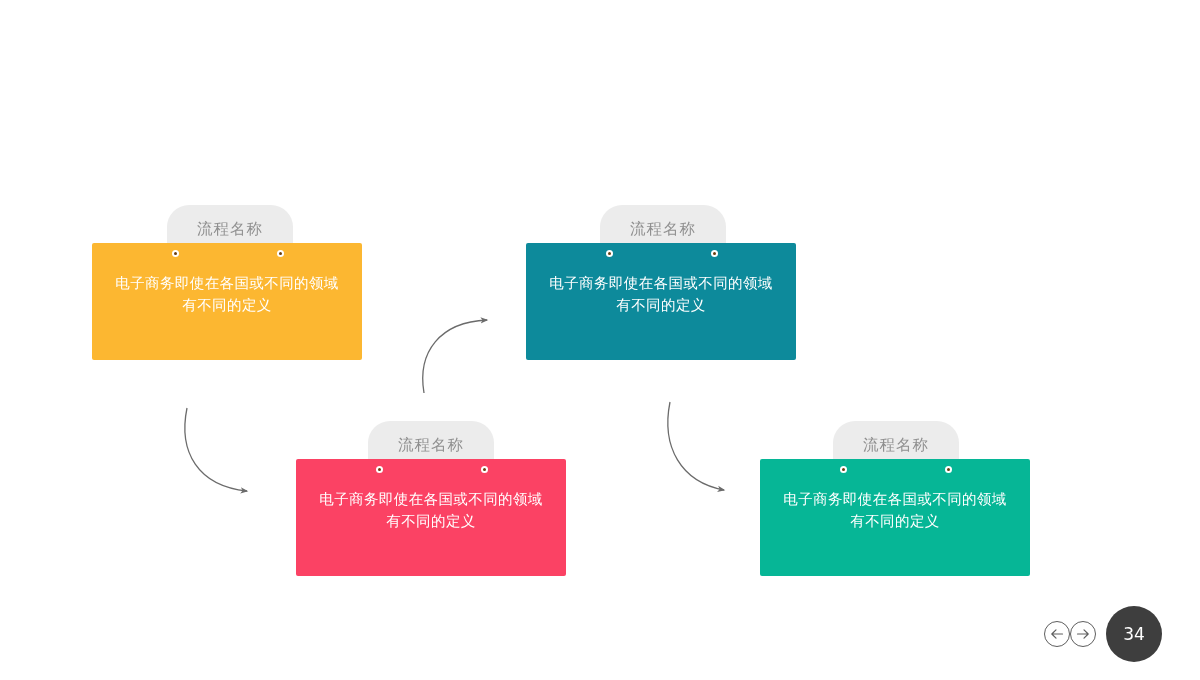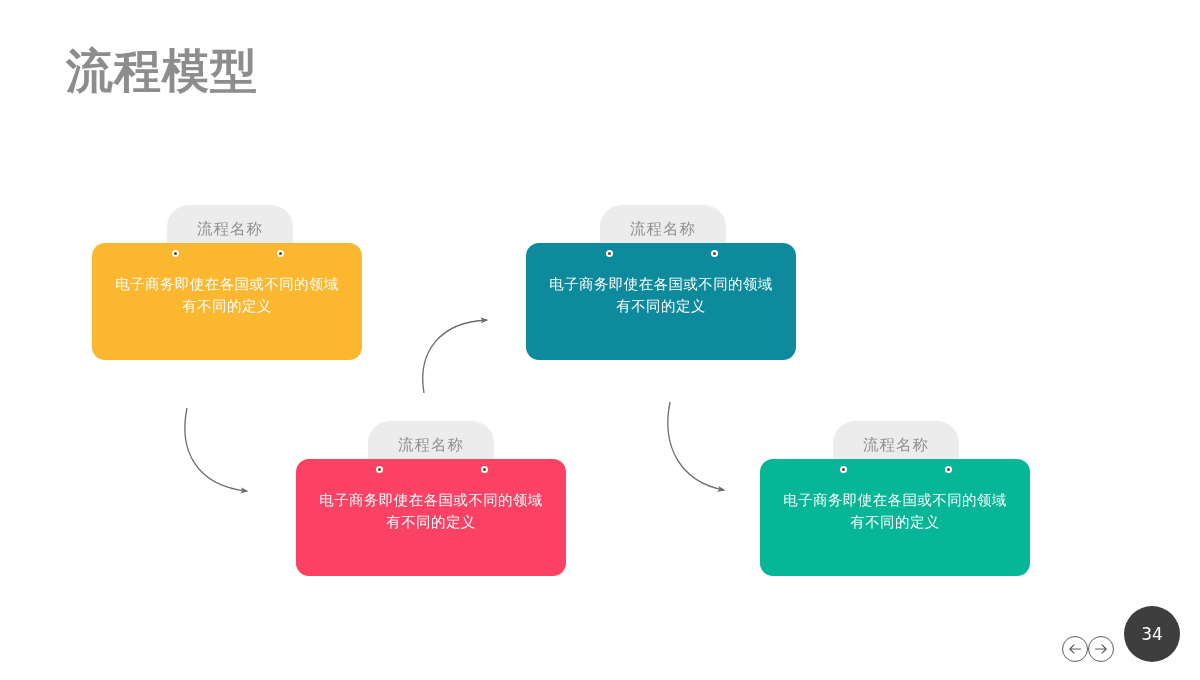--- a/index.html
+++ b/index.html
@@ -42,20 +42,21 @@
     white-space: nowrap;
   }
 
   
   #diagram {
     position: absolute;
     left: 0;
     top: 0;
     width: 1200px;
     height: 680px;
+    font-family: Liberation Mono, monospace;
   }
   #connectors {
     position: absolute;
     left: 0;
     top: 0;
     width: 1200px;
     height: 680px;
     pointer-events: none;
   }
 
@@ -74,21 +75,21 @@
   }
   .node-tab-label {
     font-size: 15.5px;
     color: #8f8f8f;
     letter-spacing: 1px;
     padding-top: 14px;
     white-space: nowrap;
   }
   .node-card {
     position: absolute;
-    border-radius: 13px;
+    border-radius: 2px;
     box-sizing: border-box;
   }
   .node-eyelet {
     position: absolute;
     width: 7px;
     height: 7px;
     border-radius: 50%;
     background: #ffffff;
     box-sizing: border-box;
   }
@@ -111,24 +112,24 @@
     font-size: 14.5px;
     line-height: 1.55;
     letter-spacing: 0.4px;
     padding: 0 18px;
     box-sizing: border-box;
   }
 
   
   #footer-nav {
     position: absolute;
-    right: 20px;
+    right: 38px;
     bottom: 18px;
     display: flex;
-    align-items: flex-end;
+    align-items: center;
     gap: 0;
   }
   .nav-arrow {
     width: 26px;
     height: 26px;
     border-radius: 50%;
     border: 1.3px solid #5e5e5e;
     display: flex;
     align-items: center;
     justify-content: center;
@@ -145,21 +146,20 @@
     align-items: center;
     justify-content: center;
     font-size: 17px;
     margin-left: 10px;
   }
 </style>
 </head>
 <body>
 
 <div id="header">
-  <div id="slide-title">流程模型</div>
 </div>
 
 <div id="diagram">
 
   <svg id="connectors" viewBox="0 0 1200 680" width="1200" height="680" xmlns="http://www.w3.org/2000/svg">
     <defs>
       <marker id="arrowhead" markerWidth="7" markerHeight="7" refX="5" refY="3" orient="auto">
         <path d="M0,0.6 L6,3 L0,5.4 L1.6,3 Z" fill="#6b6b6b"></path>
       </marker>
     </defs>

